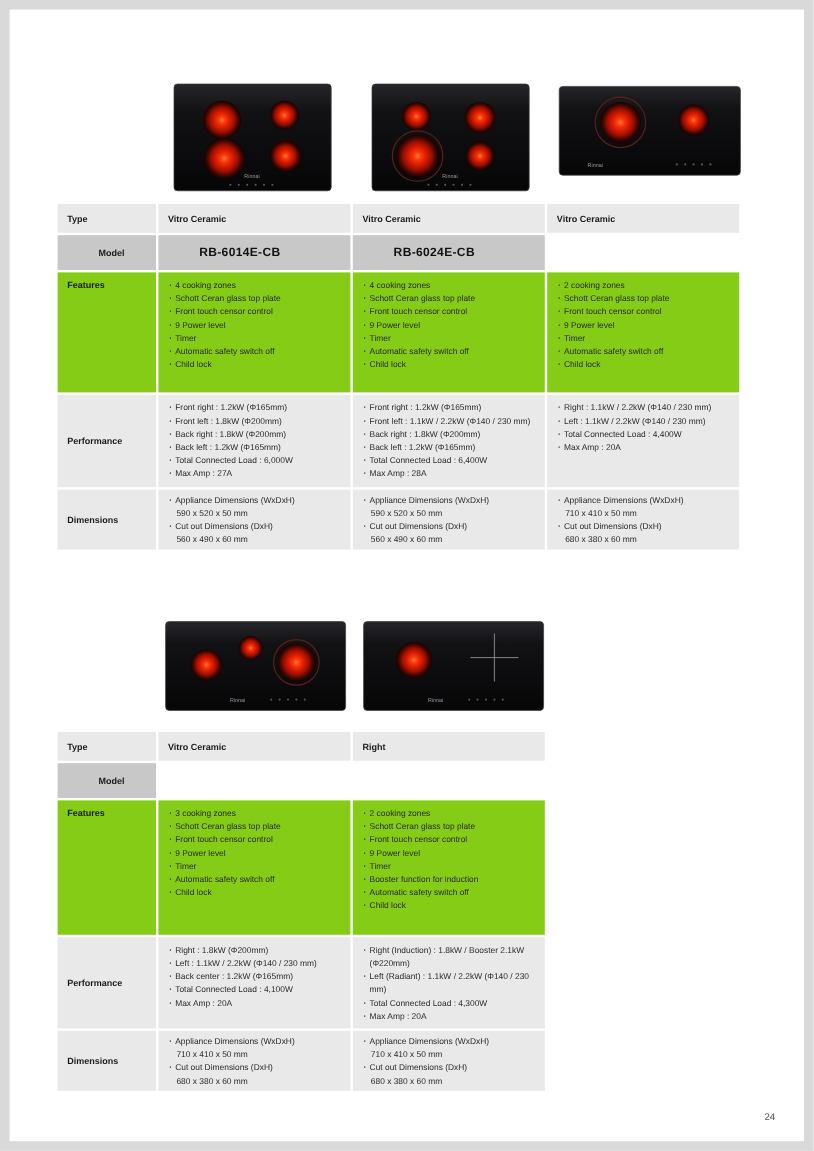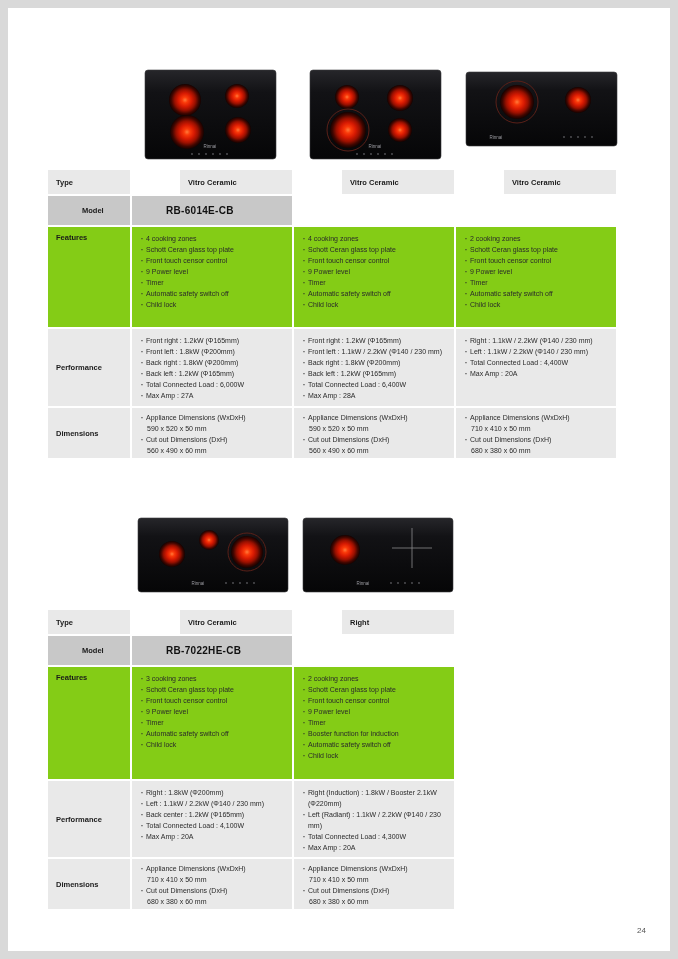--- a/index.html
+++ b/index.html
@@ -46,21 +46,21 @@
   .spec-table-top .row-dims .cell { min-height:48px; }
 
   .spec-table-bottom .row-type .cell { min-height:24px; }
   .spec-table-bottom .row-model .cell { min-height:29px; }
   .spec-table-bottom .row-features .cell { min-height:112px; }
   .spec-table-bottom .row-perf .cell { min-height:66px; }
   .spec-table-bottom .row-dims .cell { min-height:48px; }
 
   .label-cell { font-weight:700; font-size:7.5px; color:#1a1a1a; }
   .label-top { padding-top:6px; }
-  .type-value { font-weight:700; font-size:7.5px; color:#1a1a1a;margin-left:48px; }
+  .type-value { font-weight:700; font-size:7.5px; color:#1a1a1a; }
   .model-value { font-weight:700; font-size:10px; letter-spacing:.3px; color:#111; }
 
   .bullet-line {
     position:relative;
     font-size:7px; line-height:11px;
     padding-left:6px; color:#2a2a2a;
   }
   .bullet-line::before { content:"·"; position:absolute; left:1px; font-weight:700; }
   .value-line { font-size:7px; line-height:11px; padding-left:7px; color:#2a2a2a; }
 
@@ -156,20 +156,21 @@
     <div class="t-row row-type">
       <div class="cell center-cell label-cell">Type</div>
       <div class="cell center-cell type-value">Vitro Ceramic</div>
       <div class="cell center-cell type-value">Vitro Ceramic</div>
       <div class="cell center-cell type-value">Vitro Ceramic</div>
     </div>
 
     <div class="t-row row-model">
       <div class="cell center-cell label-cell">Model</div>
       <div class="cell center-cell model-value">RB-6014E-CB</div>
+      <div class="cell center-cell model-value">RB-6024E-CB</div>
     </div>
 
     <div class="t-row row-features">
       <div class="cell label-cell label-top" style="padding-left:8px">Features</div>
       <div class="cell top-cell">
           <div class="bullet-line">4 cooking zones</div>
           <div class="bullet-line">Schott Ceran glass top plate</div>
           <div class="bullet-line">Front touch censor control</div>
           <div class="bullet-line">9 Power level</div>
           <div class="bullet-line">Timer</div>
@@ -285,21 +286,20 @@
   <div class="spec-table spec-table-bottom" style="margin-top:14px">
 
     <div class="t-row row-type">
       <div class="cell center-cell label-cell">Type</div>
       <div class="cell center-cell type-value">Vitro Ceramic</div>
       <div class="cell center-cell type-value">Right</div>
     </div>
 
     <div class="t-row row-model">
       <div class="cell center-cell label-cell">Model</div>
-      <div class="cell center-cell model-value">RB-7022HE-CB</div>
     </div>
 
     <div class="t-row row-features">
       <div class="cell label-cell label-top" style="padding-left:8px">Features</div>
       <div class="cell top-cell">
           <div class="bullet-line">3 cooking zones</div>
           <div class="bullet-line">Schott Ceran glass top plate</div>
           <div class="bullet-line">Front touch censor control</div>
           <div class="bullet-line">9 Power level</div>
           <div class="bullet-line">Timer</div>

